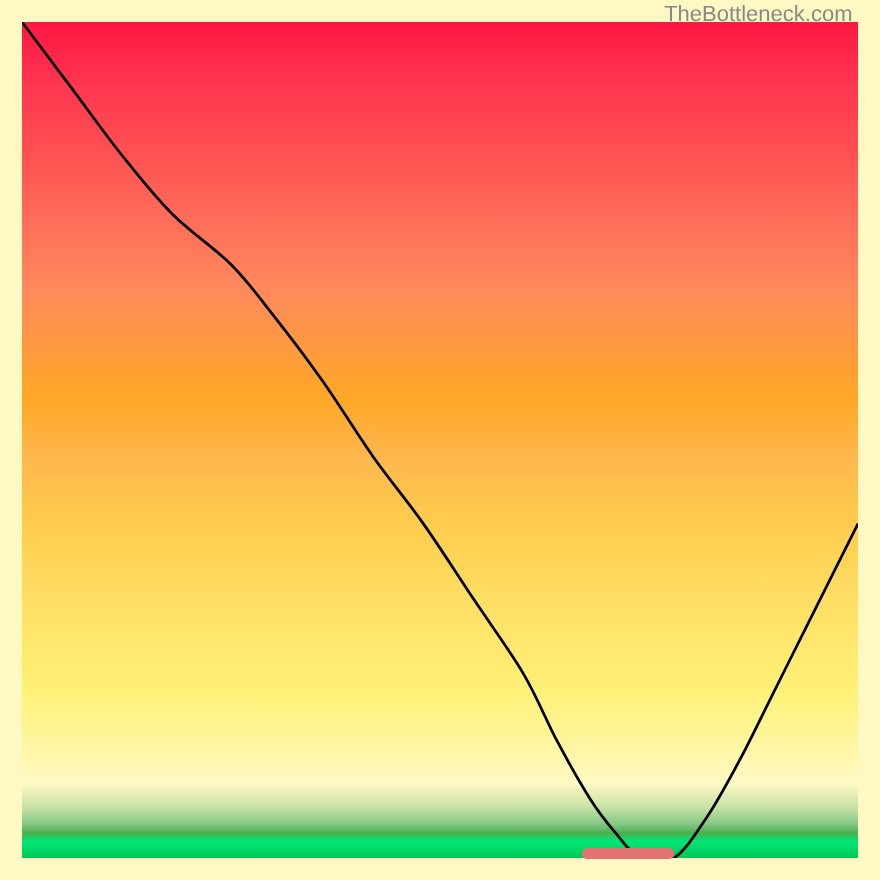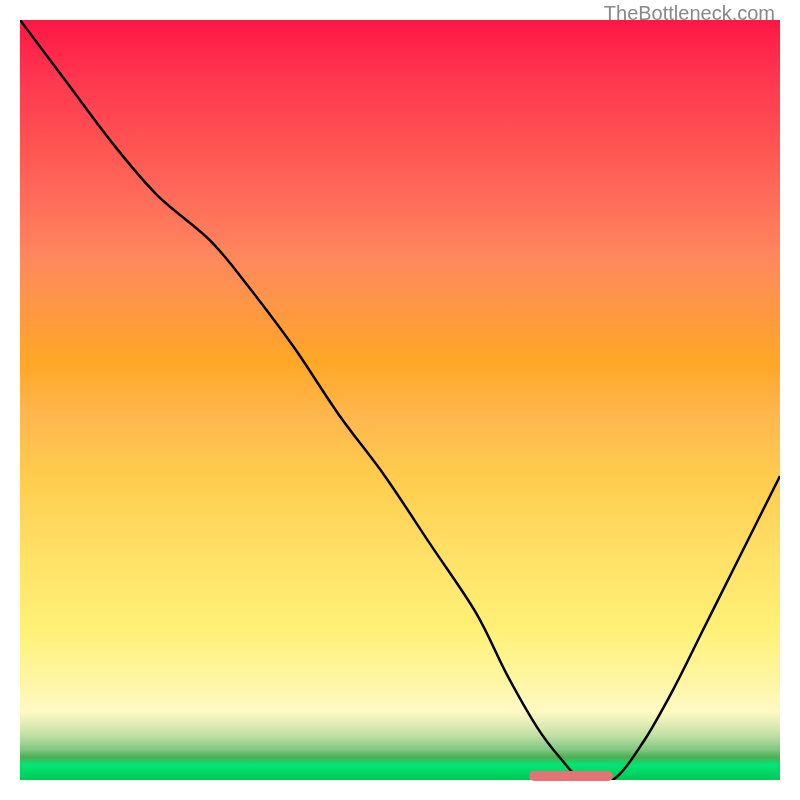--- a/index.html
+++ b/index.html
@@ -8,21 +8,21 @@
     width: 800px;
     height: 800px;
     background: #000;
     font-family: Arial, sans-serif;
     overflow: hidden;
   }
   .chart-container {
     position: relative;
     width: 800px;
     height: 800px;
-    background: #ffffff;
+    background: #fef9c3;
   }
   .plot-area {
     position: absolute;
     left: 20px;
     top: 20px;
     width: 760px;
     height: 760px;
     background: linear-gradient(to bottom,
       #ff1744 0%,
       #ff3850 8%,

